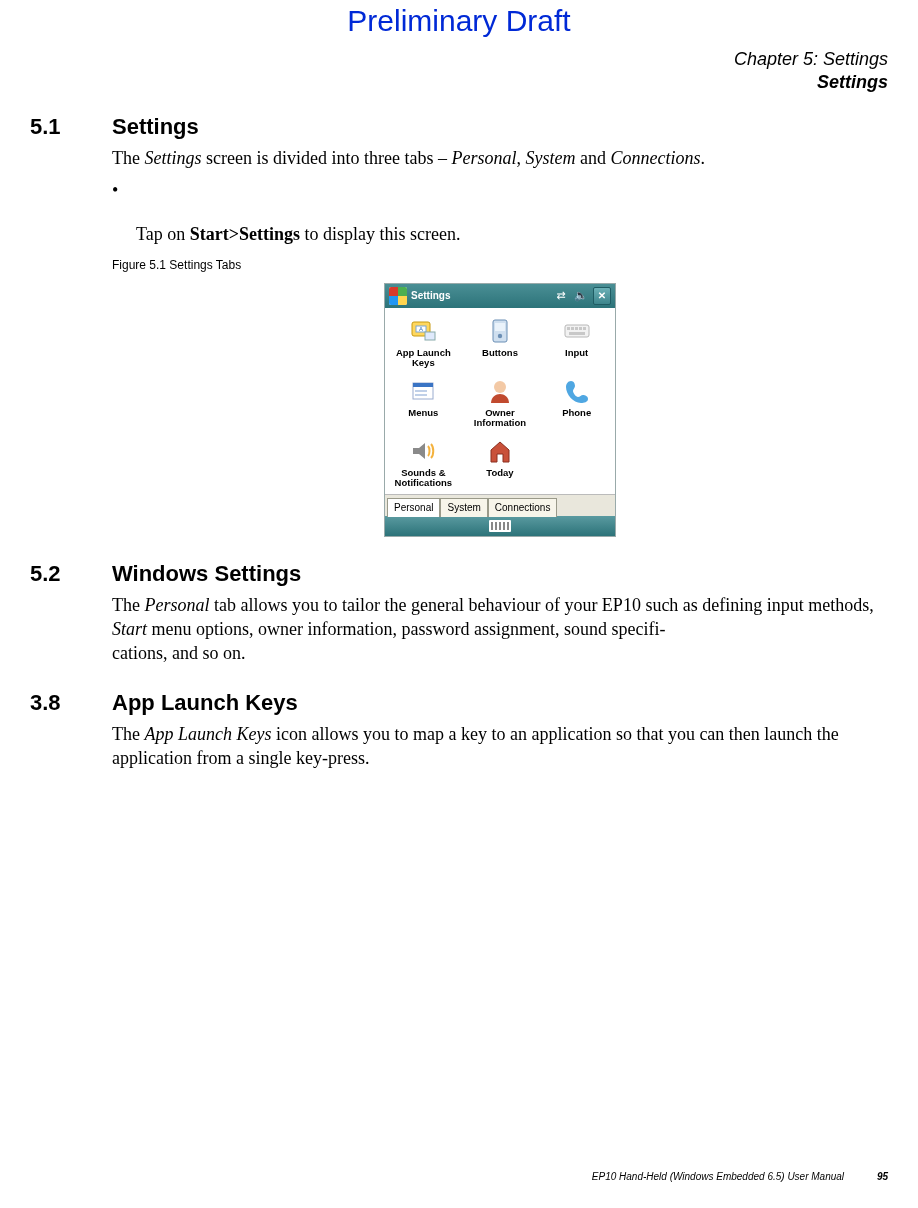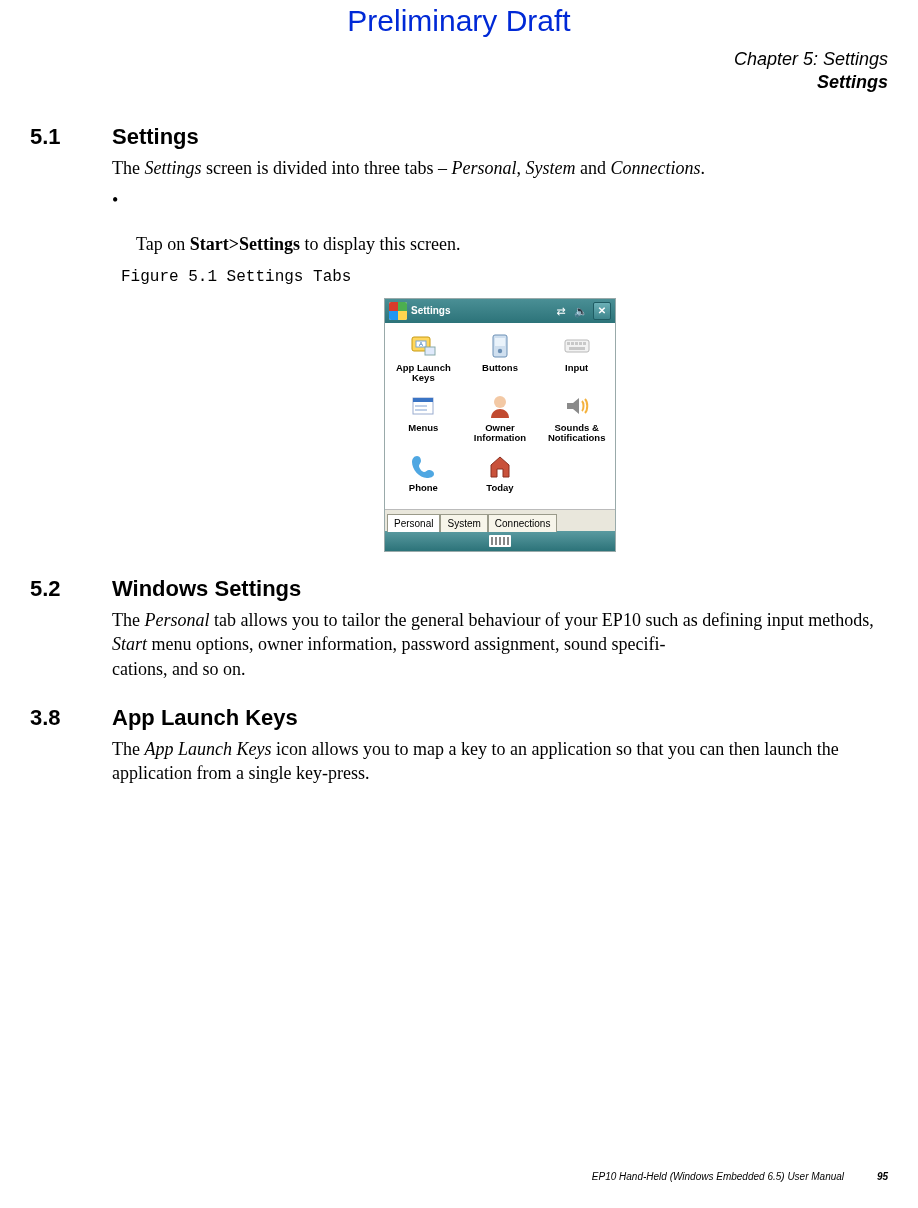--- a/index.html
+++ b/index.html
@@ -1,31 +1,31 @@
 <!DOCTYPE html>
 <html><head>
 <meta charset="utf-8">
 <style>
   * { box-sizing: border-box; margin: 0; padding: 0; }
   html, body { width: 918px; height: 1208px; background: #fff; font-family: "Times New Roman", Times, serif; color: #000; }
   .page { position: relative; width: 918px; height: 1208px; padding: 0 23px; }
   .draft { position: absolute; top: 4px; left: 0; width: 918px; text-align: center; font-family: Arial, Helvetica, sans-serif; font-size: 30px; color: #0029d6; }
   .chapter-header { position: absolute; top: 48px; right: 30px; text-align: right; font-family: Arial, Helvetica, sans-serif; font-style: italic; font-size: 18px; line-height: 1.3; }
   .chapter-header .l2 { font-weight: 700; }
-  .content { position: absolute; top: 124px; left: 30px; right: 30px; }
+  .content { position: absolute; top: 114px; left: 30px; right: 30px; }
   .sec { margin-bottom: 24px; }
   .sec-head { display: flex; align-items: baseline; margin-bottom: 6px; }
   .sec-num { width: 82px; font-family: "Trebuchet MS", Verdana, Arial, sans-serif; font-weight: 700; font-size: 22px; }
   .sec-title { font-family: "Trebuchet MS", Verdana, Arial, sans-serif; font-weight: 700; font-size: 22px; }
   .body-col { margin-left: 82px; font-size: 18px; line-height: 1.35; }
   .para { margin-bottom: 8px; }
   .bullet { display: flex; margin: 6px 0 10px 0; }
   .bullet .dot { width: 24px; flex: 0 0 24px; }
   .bullet .txt { flex: 1; margin-top: 44px; }
-  .figcap { font-family: Liberation Mono, monospace; font-size: 16px; margin: 4px 0 10px 9px; }
+  .figcap { font-family: Liberation Sans, sans-serif; font-size: 12px; margin: 4px 0 10px 0; }
   em { font-style: italic; }
   strong { font-weight: 700; font-family: "Times New Roman", Times, serif; }
 
   
   .device-wrap { display: flex; justify-content: center; margin-bottom: 18px; }
   .device { width: 232px; background: #fff; font-family: Tahoma, Arial, sans-serif; font-size: 10px; color: #000; border: 1px solid #9aa; }
   .titlebar { height: 24px; background: linear-gradient(#4a8f95, #2c7379); display: flex; align-items: center; padding: 0 4px; gap: 4px; }
   .titlebar .win { width: 18px; height: 18px; background: #eee; border-radius: 2px; display:flex; flex-wrap:wrap; overflow:hidden; }
   .win span { width: 9px; height: 9px; }
   .w1{background:#d93a2b;} .w2{background:#4caf50;} .w3{background:#2196f3;} .w4{background:#ffd54f;}
@@ -147,33 +147,33 @@
                     <svg viewBox="0 0 34 30">
                       <circle cx="17" cy="11" r="6" fill="#f3c9a5"></circle>
                       <path d="M8 27c0-6 5-9 9-9s9 3 9 9z" fill="#c14a2f"></path>
                     </svg>
                   </div>
                 <div class="lbl">Owner Information</div>
               </div>
               <div class="gi">
                 <div class="ic">
                     <svg viewBox="0 0 34 30">
+                      <path d="M11 5c3 0 4 3 4 5s-2 3-2 5 3 6 5 6 3-2 5-2 5 1 5 4-4 4-7 4C13 27 6 18 6 11c0-3 2-6 5-6z" fill="#4fa7e2"></path>
+                    </svg>
+                  </div>
+                <div class="lbl">Phone</div>
+              </div>
+              <div class="gi">
+                <div class="ic">
+                    <svg viewBox="0 0 34 30">
                       <polygon points="7,12 13,12 19,7 19,23 13,18 7,18" fill="#8a8a8a"></polygon>
                       <path d="M22 10c2 2 2 8 0 10M25 8c3 3 3 11 0 14" stroke="#f4b23e" stroke-width="2" fill="none"></path>
                     </svg>
                   </div>
                 <div class="lbl">Sounds &amp; Notifications</div>
-              </div>
-              <div class="gi">
-                <div class="ic">
-                    <svg viewBox="0 0 34 30">
-                      <path d="M11 5c3 0 4 3 4 5s-2 3-2 5 3 6 5 6 3-2 5-2 5 1 5 4-4 4-7 4C13 27 6 18 6 11c0-3 2-6 5-6z" fill="#4fa7e2"></path>
-                    </svg>
-                  </div>
-                <div class="lbl">Phone</div>
               </div>
               <div class="gi">
                 <div class="ic">
                     <svg viewBox="0 0 34 30">
                       <polygon points="8,26 8,14 17,6 26,14 26,26 20,26 20,18 14,18 14,26" fill="#c9513a" stroke="#8a2f1f"></polygon>
                     </svg>
                   </div>
                 <div class="lbl">Today</div>
               </div>
             </div>

